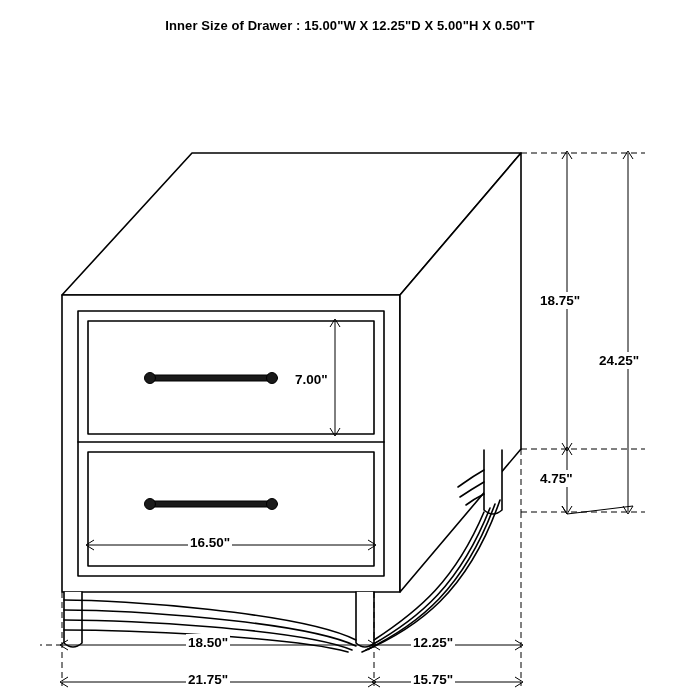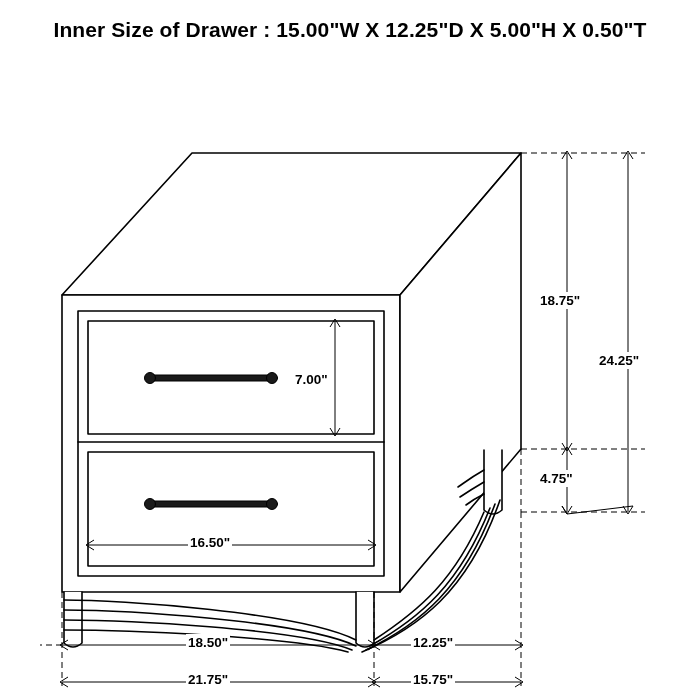--- a/index.html
+++ b/index.html
@@ -19,21 +19,21 @@
     position: relative;
     width: 700px;
     height: 700px;
   }
   #title {
     position: absolute;
     top: 18px;
     left: 0;
     width: 700px;
     text-align: center;
-    font-size: 21px;
+    font-size: 13px;
     font-weight: bold;
     letter-spacing: 0.1px;
   }
   svg#drawing {
     position: absolute;
     top: 0;
     left: 0;
     width: 700px;
     height: 700px;
   }

